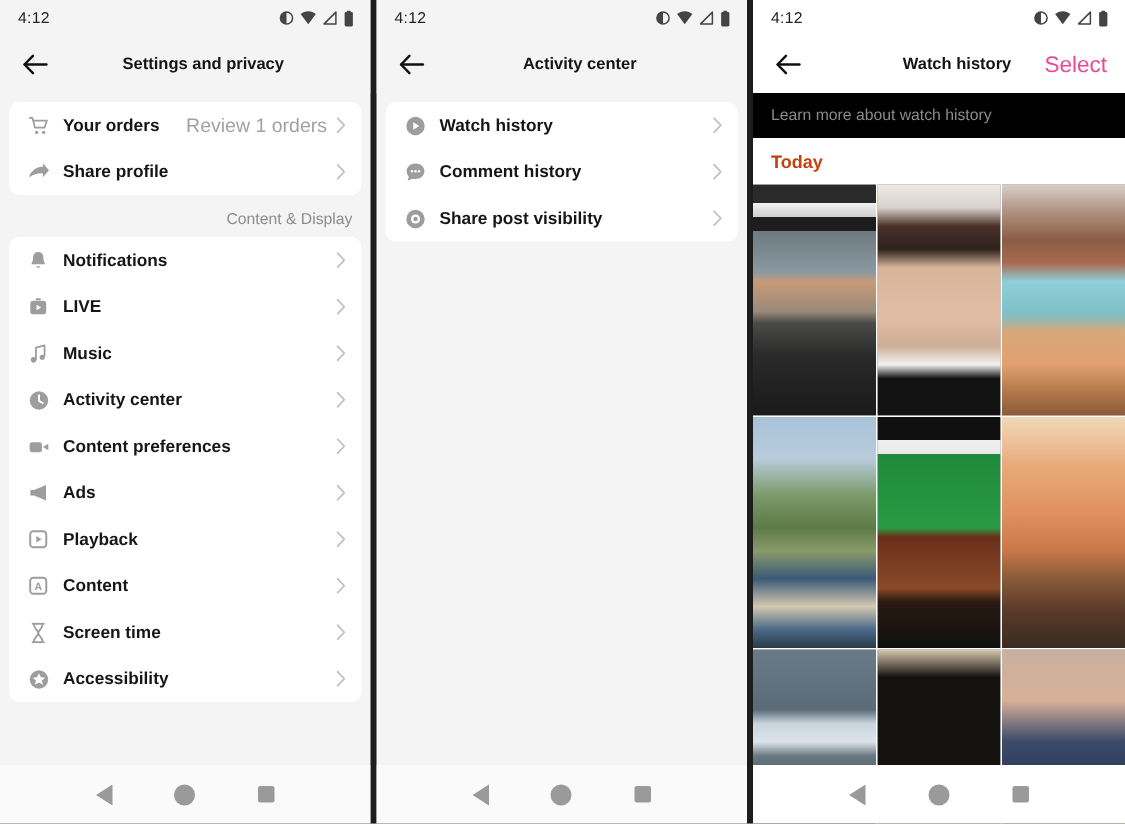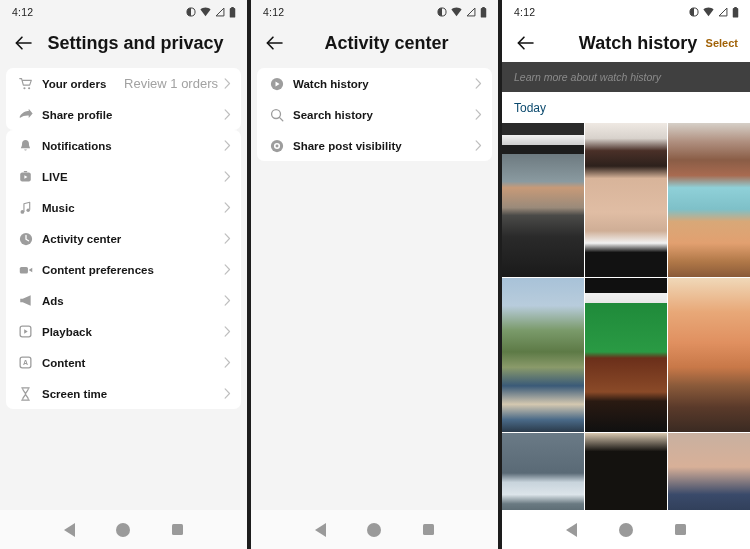--- a/index.html
+++ b/index.html
@@ -66,34 +66,33 @@
   .back-btn {
     width: 22px; height: 22px;
     display: flex; align-items: center; justify-content: center;
     cursor: pointer;
     flex: 0 0 auto;
   }
   .appbar-title {
     position: absolute;
     left: 0; right: 0;
     text-align: center;
-    font-size: 18px;
+    font-size: 11px;
     font-weight: bold;
     color: #141414;
     pointer-events: none;
     padding-left: 24px;
   }
   .appbar-action {
     margin-left: auto;
-    font-size: 11px;
-    color: #a16207;
+    font-size: 15px;
+    color: #ec4899;
     cursor: pointer;
     position: relative;
     z-index: 2;
-    font-weight: bold;
   }
 
   
   .scroll { height: calc(549px - 24px - 38px - 39px); overflow: hidden; text-align: right; }
   .card {
     background: #ffffff;
     border-radius: 7px;
     margin: 0 6px;
     overflow: hidden;
   }
@@ -132,30 +131,29 @@
   }
   .row .value + .chev { margin-left: 0; }
   .section-header {
     font-size: 10.5px;
     color: #8c8c8c;
     padding: 10px 12px 6px 12px;
   }
 
   
   .wh-note {
-    background: #404040;
+    background: #000000;
     font-size: 10.5px;
     color: #8b8b8b;
     padding: 9px 12px;
-    font-style: italic;
   }
   .wh-daylabel {
     font-size: 12px;
-    font-weight: normal;
-    color: #0c4a6e;
+    font-weight: bold;
+    color: #c2410c;
     padding: 9px 12px 8px 12px;
     background: #ffffff;
   }
   .grid {
     display: grid;
     grid-template-columns: repeat(3, 1fr);
     gap: 1px;
     background: #ffffff;
   }
   .thumb {
@@ -266,20 +264,21 @@
             </span>
           <span class="label">Share profile</span>
           <span class="chev">
               <svg width="7" height="11" viewBox="0 0 8 13">
                 <path d="M1.2 1 6.4 6.5 1.2 12" fill="none" stroke="#bfbfbf" stroke-width="1.4" stroke-linecap="round" stroke-linejoin="round"></path>
               </svg>
             </span>
         </div>
       </div>
 
+      <div class="section-header">Content &amp; Display</div>
 
       <div class="card">
 
         <div class="row">
           <span class="ic">
               <svg width="13" height="14" viewBox="0 0 16 18">
                 <path d="M8 1.3c-2.6 0-4.4 1.9-4.4 4.4 0 4-1.6 5.2-1.6 6.1h12c0-.9-1.6-2.1-1.6-6.1 0-2.5-1.8-4.4-4.4-4.4z" fill="#9d9d9d"></path>
                 <path d="M6.2 13.6a1.9 1.9 0 0 0 3.6 0z" fill="#9d9d9d"></path>
               </svg>
             </span>
@@ -406,20 +405,34 @@
             </span>
           <span class="label">Screen time</span>
           <span class="chev">
               <svg width="7" height="11" viewBox="0 0 8 13">
                 <path d="M1.2 1 6.4 6.5 1.2 12" fill="none" stroke="#bfbfbf" stroke-width="1.4" stroke-linecap="round" stroke-linejoin="round"></path>
               </svg>
             </span>
         </div>
 
 
+        <div class="row">
+          <span class="ic">
+              <svg width="14" height="14" viewBox="0 0 16 16">
+                <circle cx="8" cy="8" r="7" fill="#9d9d9d"></circle>
+                <path d="M8 3.3l1.4 3 3.3.3-2.5 2.2.8 3.2L8 10.3 4.9 12l.8-3.2L3.2 6.6l3.3-.3z" fill="#fff"></path>
+              </svg>
+            </span>
+          <span class="label">Accessibility</span>
+          <span class="chev">
+              <svg width="7" height="11" viewBox="0 0 8 13">
+                <path d="M1.2 1 6.4 6.5 1.2 12" fill="none" stroke="#bfbfbf" stroke-width="1.4" stroke-linecap="round" stroke-linejoin="round"></path>
+              </svg>
+            </span>
+        </div>
       </div>
     </div>
 
     <div class="navbar">
       <span class="nav-btn">
           <span class="nav-tri"></span>
         </span>
       <span class="nav-btn">
           <span class="nav-circ"></span>
         </span>
@@ -481,35 +494,37 @@
               </svg>
             </span>
           <span class="label">Watch history</span>
           <span class="chev">
               <svg width="7" height="11" viewBox="0 0 8 13">
                 <path d="M1.2 1 6.4 6.5 1.2 12" fill="none" stroke="#bfbfbf" stroke-width="1.4" stroke-linecap="round" stroke-linejoin="round"></path>
               </svg>
             </span>
         </div>
 
-
         <div class="row">
           <span class="ic">
               <svg width="14" height="14" viewBox="0 0 16 16">
-                <circle cx="6.9" cy="6.9" r="5.1" fill="none" stroke="#9d9d9d" stroke-width="1.5"></circle>
-                <path d="M10.7 10.7 14.6 14.6" stroke="#9d9d9d" stroke-width="1.5" stroke-linecap="round"></path>
-              </svg>
-            </span>
-          <span class="label">Search history</span>
-          <span class="chev">
-              <svg width="7" height="11" viewBox="0 0 8 13">
-                <path d="M1.2 1 6.4 6.5 1.2 12" fill="none" stroke="#bfbfbf" stroke-width="1.4" stroke-linecap="round" stroke-linejoin="round"></path>
-              </svg>
-            </span>
-        </div>
+                <path d="M8 1.2c3.9 0 6.8 2.6 6.8 5.9S11.9 13 8 13c-.8 0-1.6-.1-2.3-.3l-3.7 1.5.9-3A5.6 5.6 0 0 1 1.2 7.1C1.2 3.8 4.1 1.2 8 1.2z" fill="#9d9d9d"></path>
+                <circle cx="5.3" cy="7" r=".95" fill="#fff"></circle>
+                <circle cx="8" cy="7" r=".95" fill="#fff"></circle>
+                <circle cx="10.7" cy="7" r=".95" fill="#fff"></circle>
+              </svg>
+            </span>
+          <span class="label">Comment history</span>
+          <span class="chev">
+              <svg width="7" height="11" viewBox="0 0 8 13">
+                <path d="M1.2 1 6.4 6.5 1.2 12" fill="none" stroke="#bfbfbf" stroke-width="1.4" stroke-linecap="round" stroke-linejoin="round"></path>
+              </svg>
+            </span>
+        </div>
+
 
         <div class="row">
           <span class="ic">
               <svg width="14" height="14" viewBox="0 0 16 16">
                 <circle cx="8" cy="8" r="7" fill="#9d9d9d"></circle>
                 <circle cx="8" cy="8" r="3.5" fill="#fff"></circle>
                 <circle cx="8" cy="8" r="1.7" fill="#9d9d9d"></circle>
               </svg>
             </span>
           <span class="label">Share post visibility</span>

